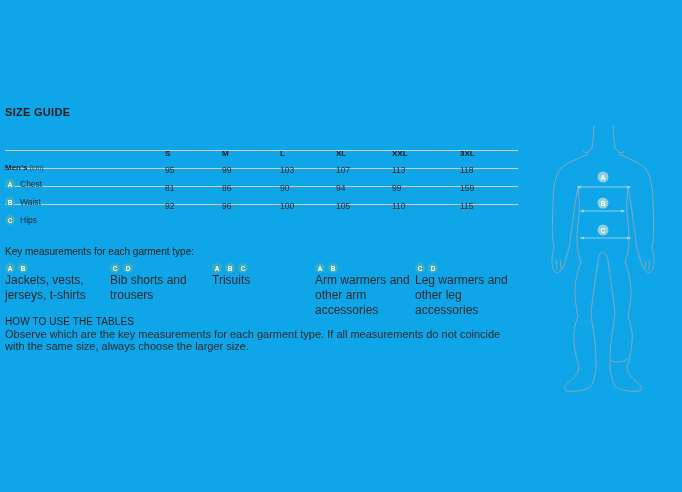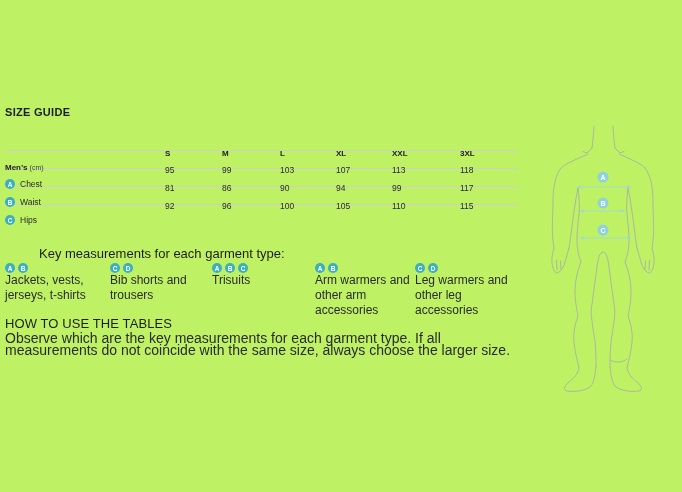--- a/index.html
+++ b/index.html
@@ -1,50 +1,50 @@
 <!DOCTYPE html>
 <html><head>
 <meta charset="utf-8">
 <style>
   * { margin:0; padding:0; box-sizing:border-box; }
   html,body { background:#ffffff; }
   body { font-family:"Liberation Sans", sans-serif; color:#1d1d1b; }
-  .page { position:relative; width:682px; height:492px; background:#bef264; overflow:hidden;text-decoration:underline; }
+  .page { position:relative; width:682px; height:492px; background:#0ea5e9; overflow:hidden;text-decoration:underline; }
 
   .title { position:absolute; left:5px; top:106px; font-size:11px; font-weight:800; letter-spacing:.3px; }
 
   
   .size-table { position:absolute; left:5px; top:135px; width:513px; }
   .t-row { display:grid; grid-template-columns:160px 57px 58px 56px 56px 68px 58px;
            align-items:center; height:18px; border-bottom:1px solid #cfcfcf; }
   .t-row.t-head { height:16px; }
   .cell { font-size:8.5px; color:#2a2a2a; }
   .t-head .cell { font-weight:bold; font-size:8px; color:#1d1d1b; }
   .unit { font-weight:normal; font-size:7px; color:#444; }
   .label-cell { display:flex; align-items:center;margin-top:28px; }
   .badge { display:inline-flex; align-items:center; justify-content:center;
            width:10px; height:10px; border-radius:50%; background:#3bafbe; color:#fff;
            font-size:6.5px; font-weight:bold; flex:0 0 auto; }
   .label-cell .badge { margin-right:5px; }
 
   
-  .km-heading { position:absolute; left:5px; top:246px; font-size:13px;margin-left:34px; }
+  .km-heading { position:absolute; left:5px; top:246px; font-size:10px; }
   .group { position:absolute; top:263px; }
   .group .badges { display:flex; gap:3px; }
   .group .gl { margin-top:0; font-size:12px; line-height:15px; color:#2a2a2a; }
   .g0 { left:5px;   width:96px; }
   .g1 { left:110px; width:100px; }
   .g2 { left:212px; width:90px; }
   .g3 { left:315px; width:102px; }
   .g4 { left:415px; width:102px; }
 
   
   .howto { position:absolute; left:5px; top:316px; width:510px; }
-  .howto-heading { font-size:13px; letter-spacing:.1px; }
-  .howto-body { margin-top:2px; font-size:14px; line-height:11.5px; color:#2a2a2a; }
+  .howto-heading { font-size:10px; letter-spacing:.1px; }
+  .howto-body { margin-top:2px; font-size:11px; line-height:11.5px; color:#2a2a2a; }
 
   
   .figure { position:absolute; left:548px; top:124px; width:110px; height:270px; }
   .figure svg { display:block; width:110px; height:270px; }
   .body-line { fill:none; stroke:#a3aab0; stroke-width:.8; stroke-linecap:round; stroke-linejoin:round; }
   .meas-line { stroke:#9bd8e0; stroke-width:.9; }
   .meas-head { fill:#9bd8e0; }
   .fig-badge { fill:#8fd2db; }
   .fig-letter { fill:#ffffff; font-family:"Liberation Sans",sans-serif; font-size:7px; font-weight:bold; text-anchor:middle; }
 </style>
@@ -84,21 +84,21 @@
     <div class="t-row">
       <div class="cell label-cell">
         <span class="badge">B</span>
         <span>Waist</span>
       </div>
       <div class="cell">81</div>
       <div class="cell">86</div>
       <div class="cell">90</div>
       <div class="cell">94</div>
       <div class="cell">99</div>
-      <div class="cell">117</div>
+      <div class="cell">159</div>
     </div>
 
     <div class="t-row">
       <div class="cell label-cell">
         <span class="badge">C</span>
         <span>Hips</span>
       </div>
       <div class="cell">92</div>
       <div class="cell">96</div>
       <div class="cell">100</div>

